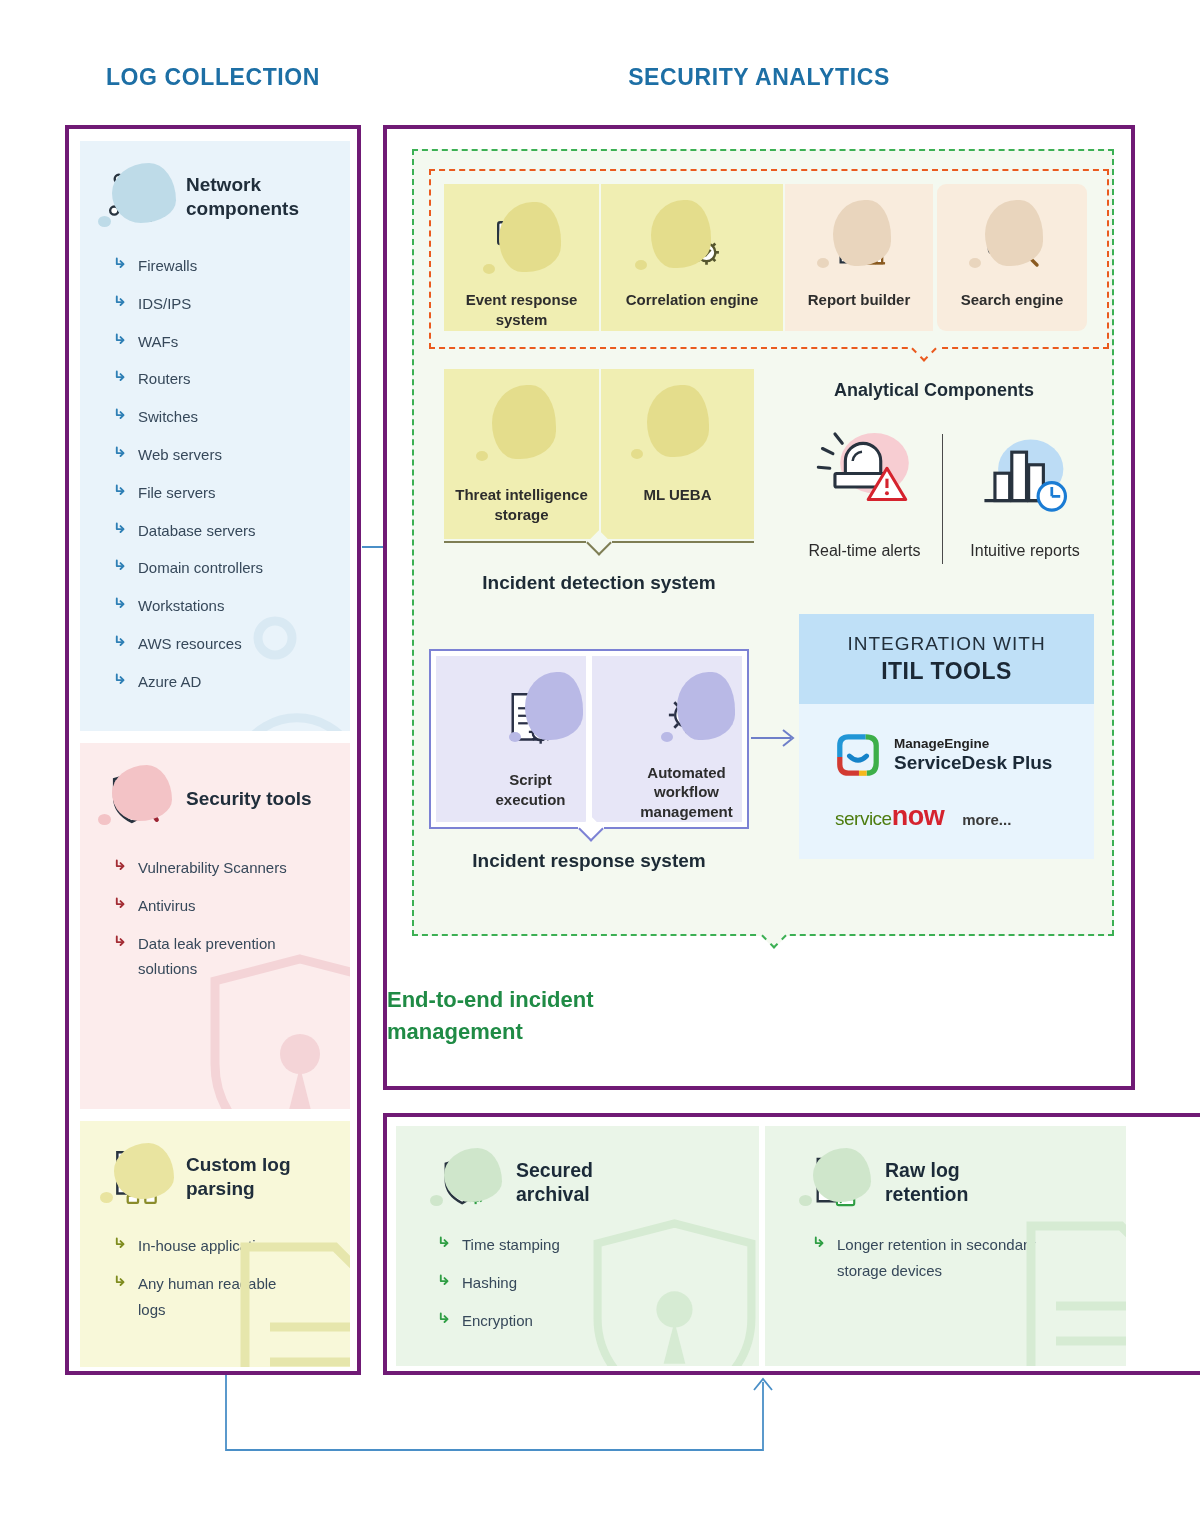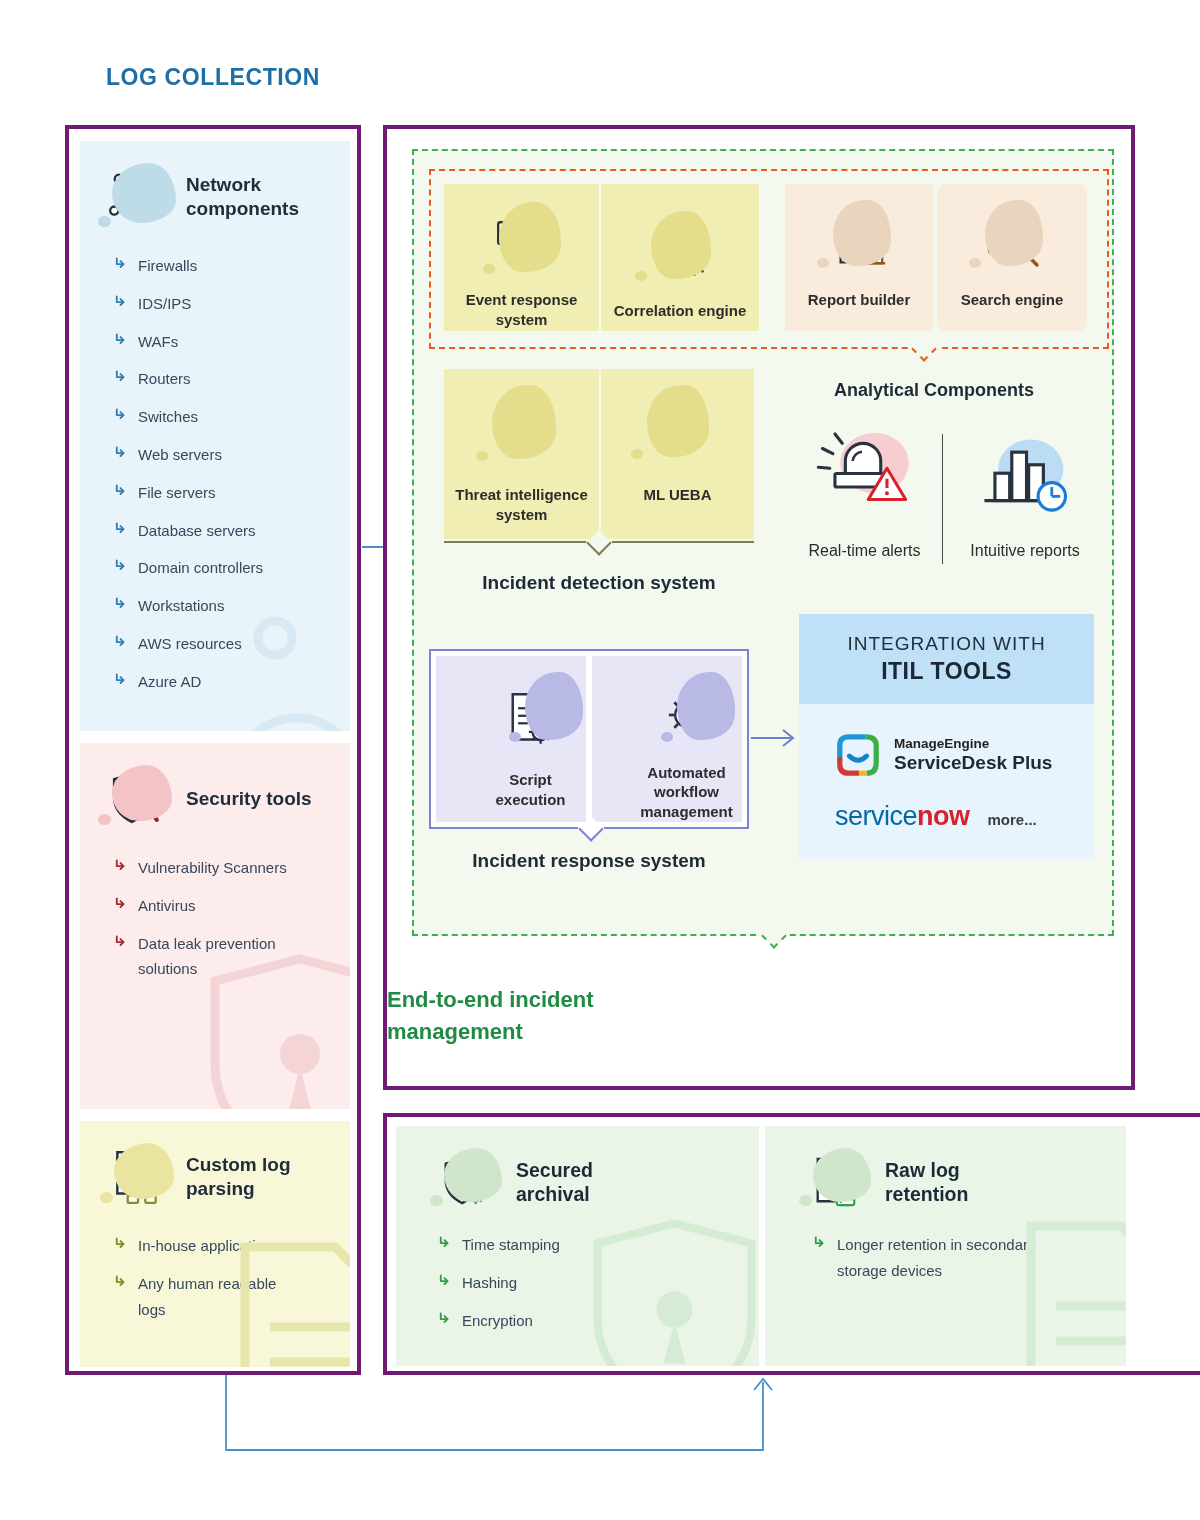--- a/index.html
+++ b/index.html
@@ -69,21 +69,21 @@
   .itil{position:absolute;left:385px;top:463px;width:295px;height:245px;}
   .itil-head{height:90px;background:#bfe0f7;display:flex;flex-direction:column;align-items:center;justify-content:center;}
   .itil-head .l1{font-size:19px;letter-spacing:1px;color:#22303c;}
   .itil-head .l2{font-size:23px;font-weight:800;letter-spacing:.5px;color:#1b2835;margin-top:3px;}
   .itil-body{position:relative;height:155px;background:#e8f4fd;}
   .sdp-row{position:absolute;left:36px;top:28px;display:flex;align-items:center;}
   .sdp-text{margin-left:13px;}
   .sdp-text .me{font-size:13.5px;font-weight:bold;color:#222;}
   .sdp-text .sdp{font-size:19px;font-weight:bold;color:#1b2a38;margin-top:1px;}
   .snow-row{position:absolute;left:36px;top:97px;display:flex;align-items:baseline;}
-  .snow-service{font-size:27px;color:#0369a1;letter-spacing:-.5px;}
+  .snow-service{font-size:19px;color:#4d7c0f;letter-spacing:-.5px;}
   .snow-now{font-size:27px;color:#d5232e;font-weight:bold;letter-spacing:-.5px;}
   .snow-more{font-size:15px;font-weight:bold;color:#3b3b3b;margin-left:18px;}
 
   .endtoend{position:absolute;left:0;right:0;top:855px;}
   .endtoend span{display:inline-block;max-width:280px;font-size:22px;font-weight:bold;line-height:1.45;color:#1f8b45;}
 
   
   .panel{position:absolute;top:9px;height:240px;background:#eaf5e8;box-sizing:border-box;overflow:hidden;}
   .panel-arch{left:9px;width:363px;} .panel-raw{left:378px;width:361px;}
   .panel .sec-head{padding-left:36px;padding-top:22px;}
@@ -94,20 +94,21 @@
 
   .conn path{fill:none;stroke:#4a8fc7;stroke-width:1.8;}
   .arrow-line path{fill:none;stroke-width:2;}
 </style>
 </head>
 <body>
 
 <div class="canvas">
 
   <div class="hdr hdr-left">LOG COLLECTION</div>
+  <div class="hdr hdr-right">SECURITY ANALYTICS</div>
 
   <div class="obox left-box">
 
     <section class="sec sec-net">
       <div class="sec-head">
         <div class="icon-wrap">
             <span class="blob blob-blue"></span>
           <svg width="58" height="58" viewBox="0 0 64 64">
             <g fill="none" stroke="#28333f" stroke-width="2.6">
               <line x1="27" y1="35" x2="13" y2="12"></line>
@@ -332,21 +333,21 @@
                 <path d="M12 14 H24 M20 9.5 L25 14.5 L20 19" fill="none"></path>
                 <rect x="28" y="14" width="22" height="17" rx="2"></rect>
                   <line x1="39" y1="31" x2="39" y2="37"></line>
                   <line x1="31" y1="37" x2="47" y2="37"></line>
                 <path d="M45 22.5 H35 M39 18 L34 23 L39 28" fill="none"></path>
               </g>
             </svg>
           </div>
           <div class="tl">Event response system</div>
         </div>
-        <div class="tile t-yellow" style="left:170px;top:13px;width:158px;height:147px;justify-content:center;">
+        <div class="tile t-yellow" style="left:170px;top:13px;width:182px;height:147px;">
           <div class="ib" style="height:86px">
               <span class="tblob tb-yel" style="width:60px;height:68px;left:50px;top:0"></span>
             <svg width="58" height="54" viewBox="0 0 56 50">
               <g fill="#fff" stroke="#28333f" stroke-width="2.3">
                 <rect x="6" y="5" width="34" height="24" rx="2"></rect>
                   <line x1="23" y1="29" x2="23" y2="36"></line>
                   <line x1="15" y1="36" x2="31" y2="36"></line>
               </g>
               <g fill="#fff" stroke="#56562e" stroke-width="2.3">
                 <g stroke-width="2.6">
@@ -423,21 +424,21 @@
             <g stroke="#5c5c24" stroke-width="1.6">
               <line x1="25" y1="25" x2="22" y2="23"></line>
                 <line x1="25" y1="28" x2="21" y2="28"></line>
                 <line x1="25" y1="31" x2="22" y2="33"></line>
               <line x1="31" y1="25" x2="34" y2="23"></line>
                 <line x1="31" y1="28" x2="35" y2="28"></line>
                 <line x1="31" y1="31" x2="34" y2="33"></line>
             </g>
           </svg>
         </div>
-        <div class="tl">Threat intelligence system</div>
+        <div class="tl">Threat intelligence storage</div>
       </div>
       <div class="tile t-yellow" style="left:187px;top:218px;width:153px;height:170px;">
         <div class="ib" style="height:96px">
             <span class="tblob tb-yel" style="width:62px;height:72px;left:46px;top:0"></span>
           <svg width="58" height="58" viewBox="0 0 58 58">
             <path d="M30 9 C21 7 13 12 13 19 C8 22 7 30 11 34 C10 42 17 48 27 47 L30 46 Z" fill="#fff" stroke="#28333f" stroke-width="2.4"></path>
             <g fill="none" stroke="#28333f" stroke-width="1.7">
               <path d="M20 18 q4 -2 6 1"></path>
                 <path d="M17 28 q4 0 5 3"></path>
                 <path d="M21 38 q3 1 5 -1"></path>

